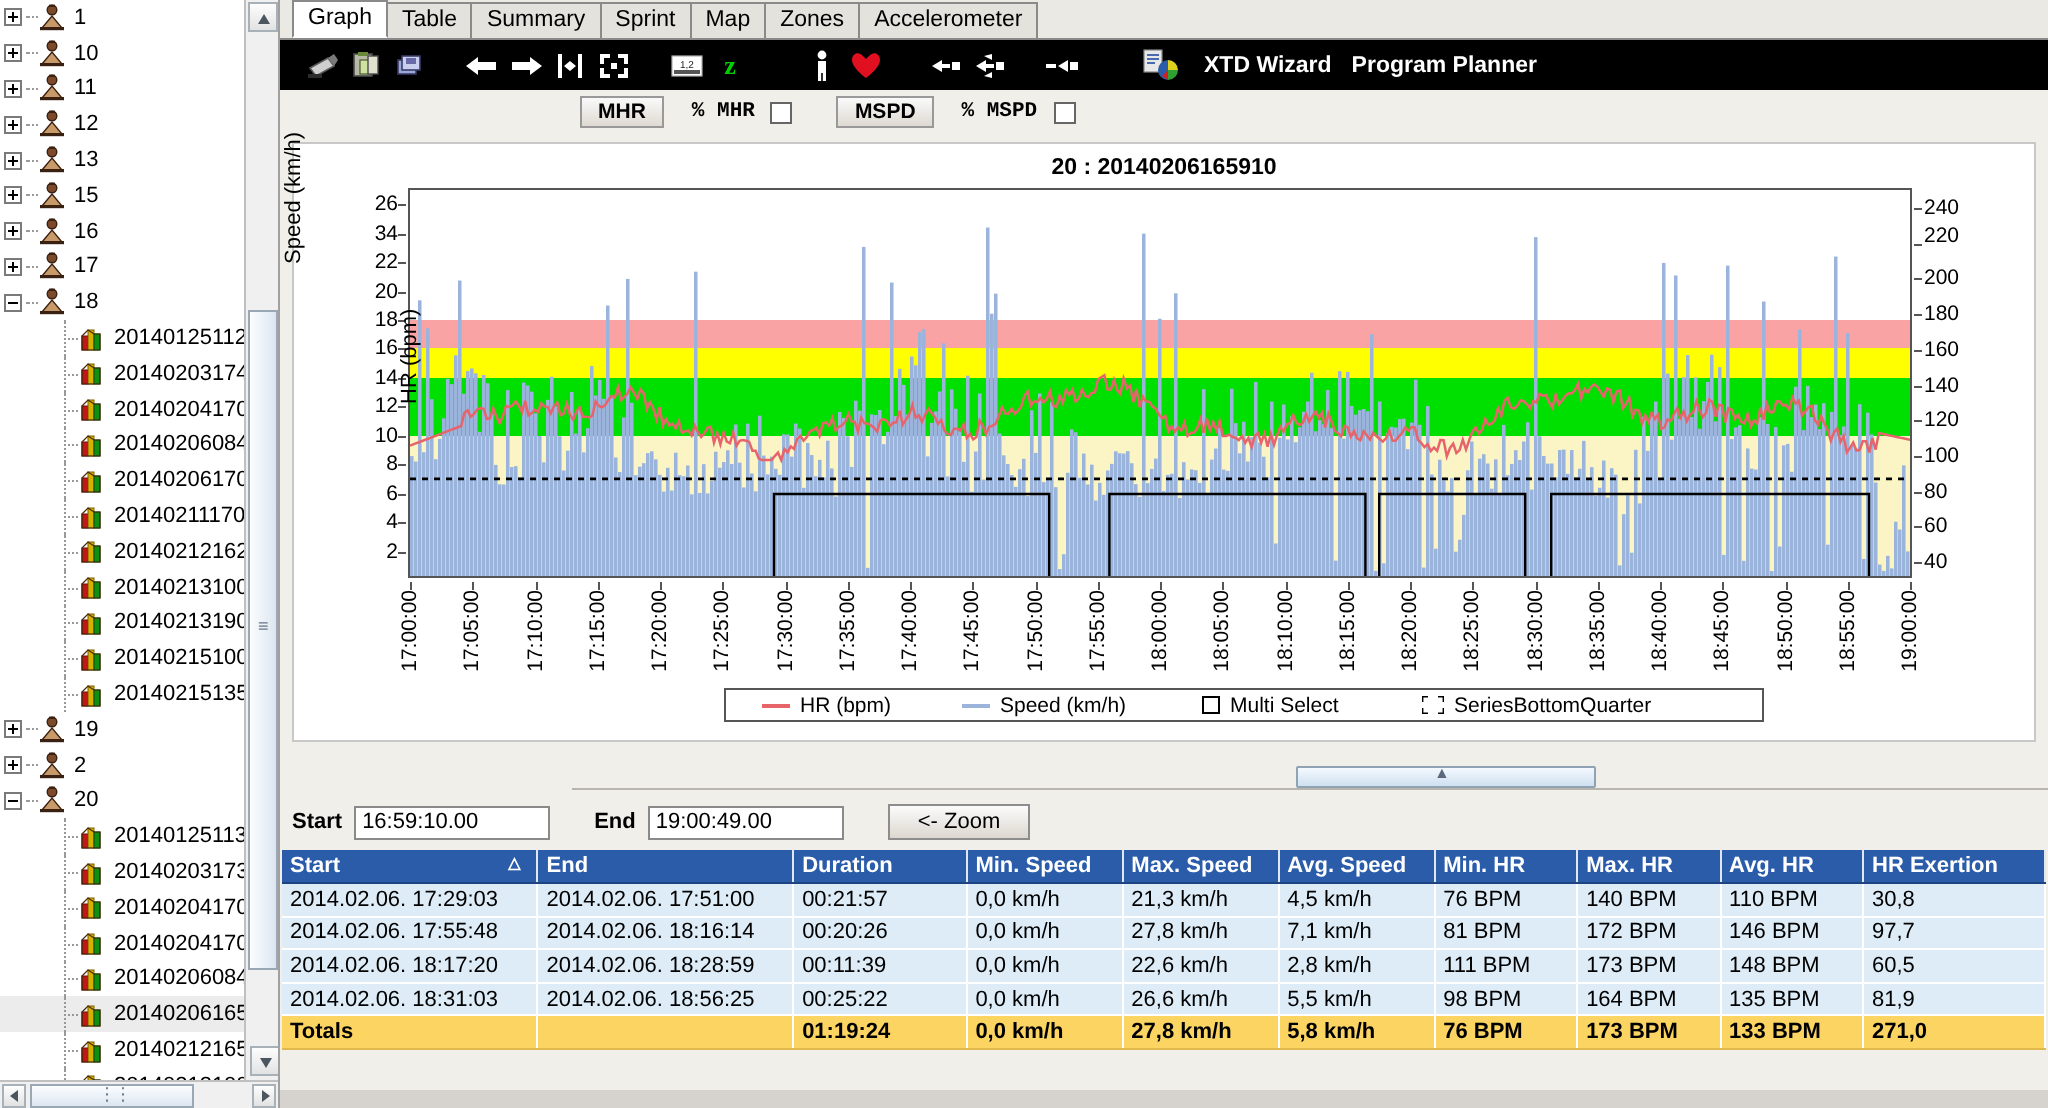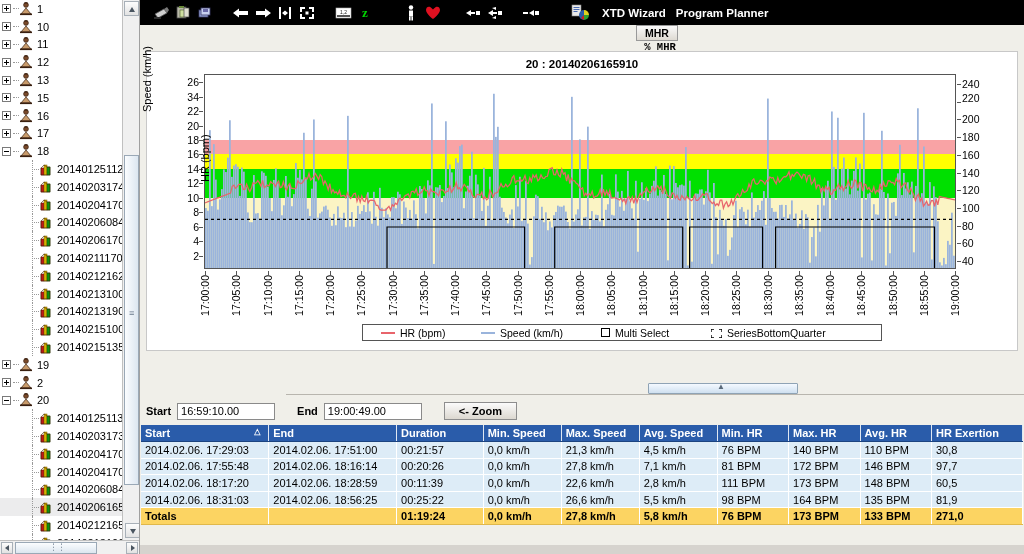--- a/index.html
+++ b/index.html
@@ -175,21 +175,21 @@
   .tb-gap { width: 14px; }
   .tb-text {
     color:#ffffff; font-weight:bold; font-size:11.5px;
     margin-left: 10px; white-space:nowrap;
   }
 
   
   #cbrow {
     height:22px; background:#f0efe9;
     display:flex; align-items:center;
-    padding-left:150px; gap:0px;flex-direction:column;
+    padding-left:150px; gap:0px;
   }
   .btn-small {
     border:1px solid #999; background: linear-gradient(#fafafa,#dedad2);
     font-size:10.5px; font-weight:bold; padding:1px 8px;
     color:#000; min-width:38px; text-align:center;
   }
   .cb-label { font-size:10.5px; font-weight:bold; margin:0 8px 0 14px;font-family:Liberation Mono, monospace; }
   .checkbox {
     width:11px; height:11px; border:1px solid #666; background:#fff;
   }
@@ -304,21 +304,21 @@
   .ctl-input {
     border:1px solid #8a8a8a; background:#fff;
     height:17px; width:98px; font-size:11px;
     padding:0 3px; line-height:16px; color:#000;
     font-family:"Liberation Sans", sans-serif;
   }
   #zoom-btn {
     margin-left:22px;
     border:1px solid #8d8d8d;
     background: linear-gradient(#fbfbfb,#dcd8d0);
-    font-size:11px; padding:2px 14px; font-weight:bold;
+    font-size:11px; padding:2px 14px; font-weight:normal;
   }
 
   
   #datatable {
     position:absolute; left:1px; top:425px;
     width:882px; height:100px;
     font-size:11px;
     border-collapse: collapse;
     table-layout: fixed;
   }
@@ -693,20 +693,29 @@
 
     <div id="tree-hscroll">
       <div class="hsb-arrow left"></div>
       <div id="tree-hthumb"></div>
       <div class="hsb-arrow right" style="margin-left:auto;margin-right:2px;"></div>
     </div>
   </div>
 
   <div id="main">
 
+    <div id="tabbar">
+        <div class="tab active">Graph</div>
+        <div class="tab">Table</div>
+        <div class="tab">Summary</div>
+        <div class="tab">Sprint</div>
+        <div class="tab">Map</div>
+        <div class="tab">Zones</div>
+        <div class="tab">Accelerometer</div>
+      </div>
 
     <div id="toolbar">
       <div class="tb-icon">
         <svg width="17" height="15" viewBox="0 0 17 15">
           <path d="M2 9 L11 4 L14 8 L5 13 Z" fill="#cfcfcf" stroke="#5a5a5a" stroke-width="0.8"></path>
           <path d="M11 4 L14 2 L16 5 L14 8 Z" fill="#7a7a7a"></path>
           <rect x="1" y="12" width="7" height="2" fill="#2b2b2b"></rect>
         </svg>
       </div>
       <div class="tb-icon">

